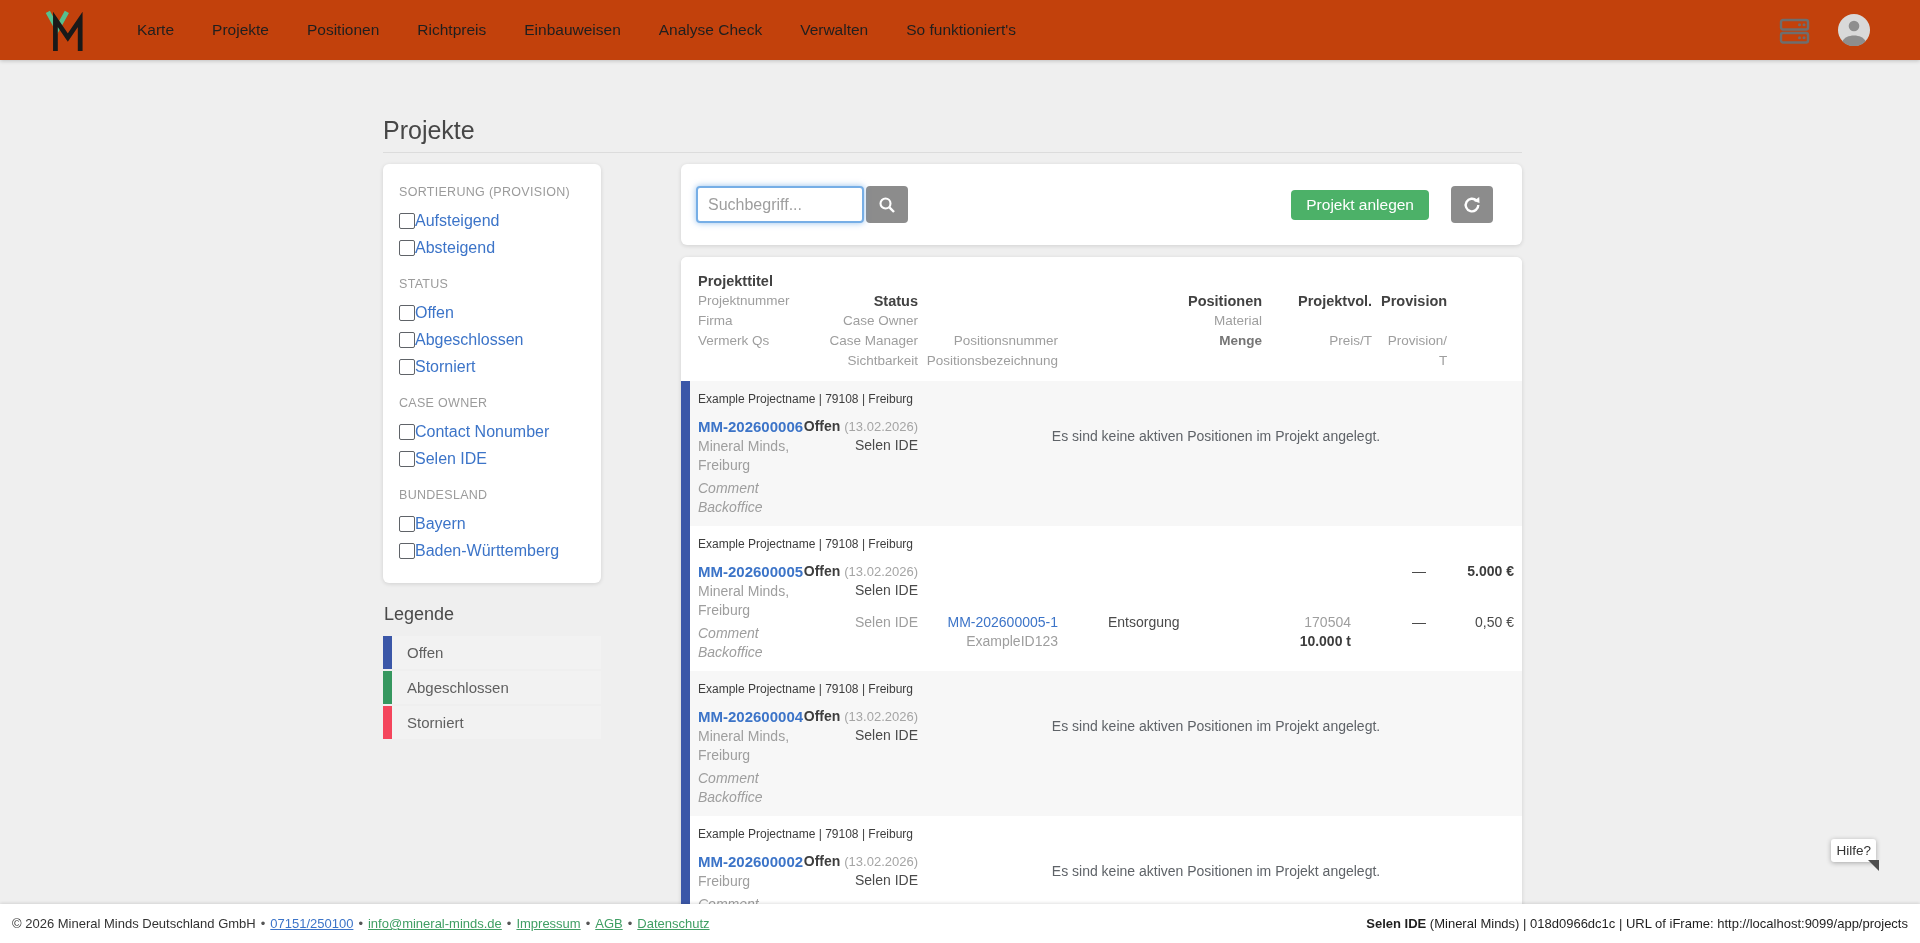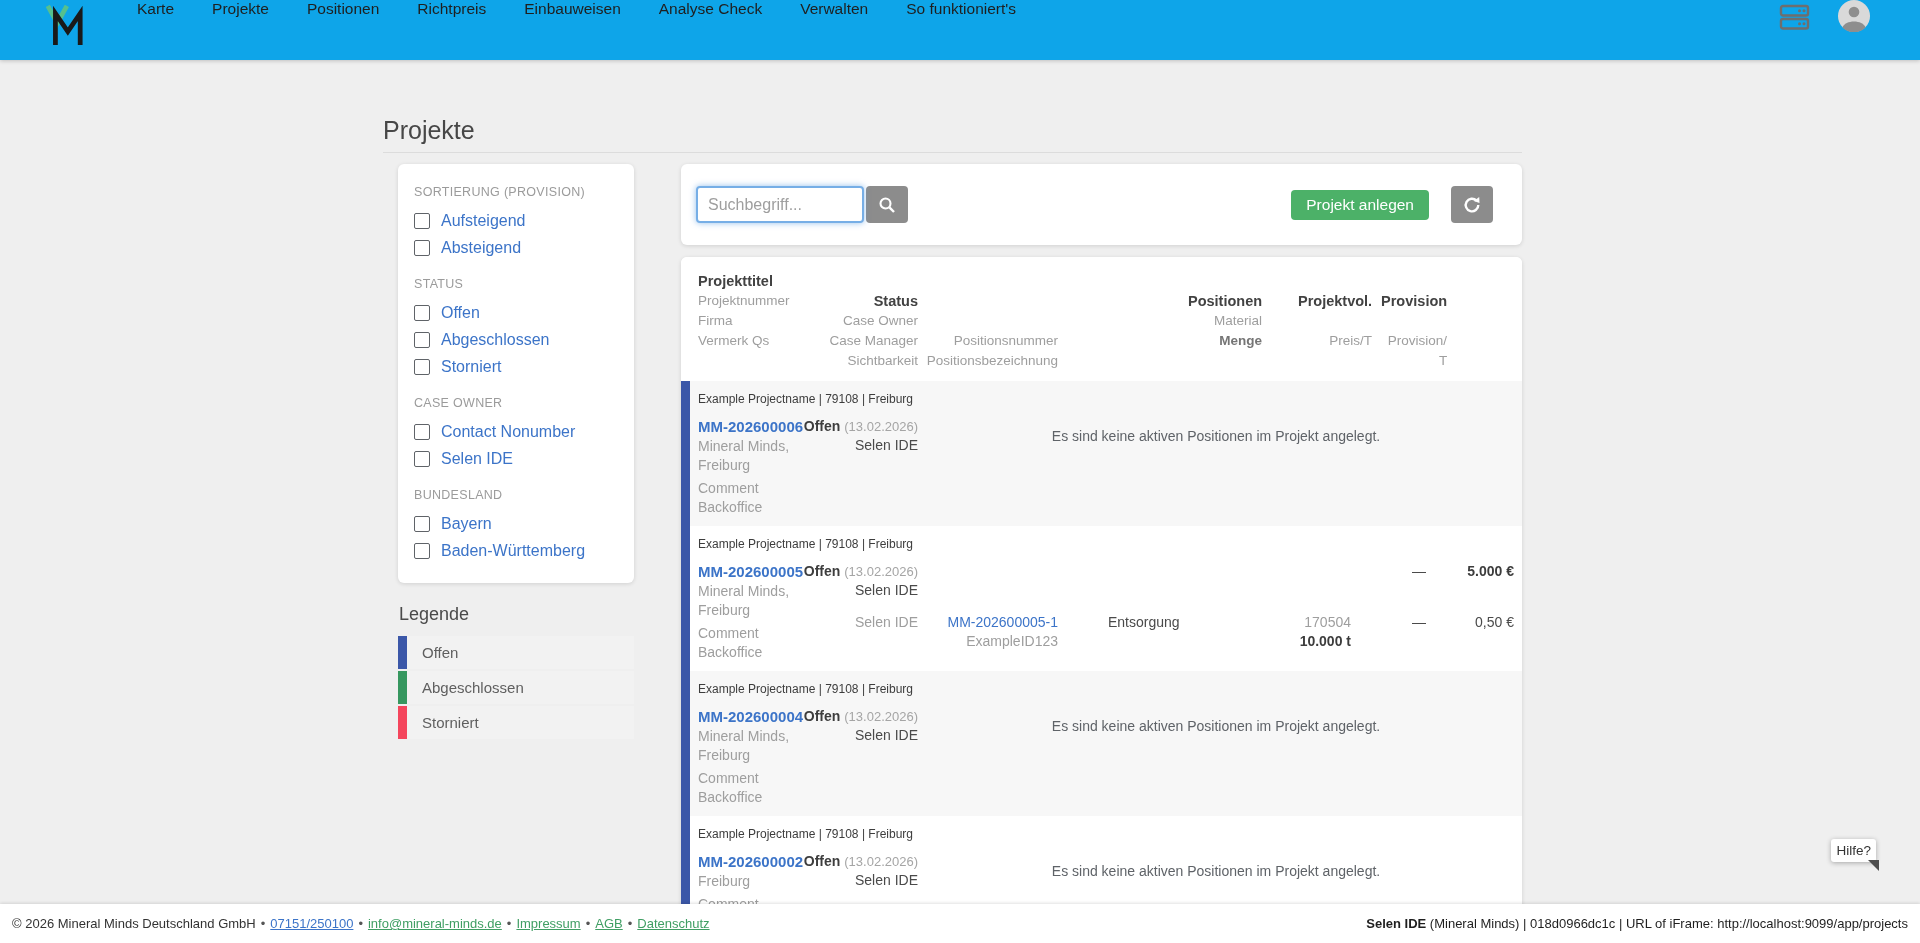--- a/index.html
+++ b/index.html
@@ -1,39 +1,39 @@
 <!DOCTYPE html>
 <html><head>
 <meta charset="utf-8">
 <style>
   html,body{margin:0;padding:0;}
   body{font-family:"Liberation Sans","DejaVu Sans",sans-serif;background:#efefef;}
   .page{position:relative;width:1920px;height:943px;overflow:hidden;background:#efefef;}
 
   
-  .navbar{position:absolute;top:0;left:0;width:100%;height:60px;background:#0ea5e9;
-    box-shadow:0 1px 4px rgba(0,0,0,.2);z-index:30;display:flex;align-items:flex-start;}
+  .navbar{position:absolute;top:0;left:0;width:100%;height:60px;background:#c2410c;
+    box-shadow:0 1px 4px rgba(0,0,0,.2);z-index:30;display:flex;align-items:center;}
   .logo{margin-left:44px;display:flex;align-items:center;}
   .nav-items{display:flex;gap:38px;margin-left:53px;}
   .nav-item{font-size:15.5px;font-weight:500;color:#1f1f1f;cursor:pointer;white-space:nowrap;}
   .nav-right{margin-left:auto;margin-right:50px;display:flex;align-items:center;gap:28px;}
   .icon-btn{background:none;border:none;padding:0;cursor:pointer;display:flex;align-items:center;}
 
   
   .page-title{position:absolute;left:383px;top:116px;margin:0;font-size:25px;font-weight:400;color:#474747;}
   .title-divider{position:absolute;left:383px;top:152px;width:1139px;height:1px;background:#dcdcdc;}
 
   
-  .sidebar{position:absolute;left:383px;top:164px;width:236px;margin-left:15px;}
+  .sidebar{position:absolute;left:383px;top:164px;width:218px;}
   .card{background:#fff;border-radius:6px;box-shadow:0 1px 4px rgba(0,0,0,.13);}
   .filter-card{padding:21px 16px 16px 16px;}
   .filter-section{margin-bottom:17px;}
   .filter-section:last-child{margin-bottom:4px;}
   .filter-label{font-size:12.5px;color:#9b9b9b;letter-spacing:.3px;margin-bottom:10px;}
-  .filter-option{display:flex;align-items:center;gap:11px;padding:3px 0;margin-bottom:3px;cursor:pointer;}
+  .filter-option{display:flex;align-items:center;gap:0;padding:3px 0;margin-bottom:3px;cursor:pointer;}
   .checkbox{width:14px;height:14px;flex:none;border:1.6px solid #5f6368;border-radius:2px;background:#fff;}
   .filter-option-label{font-size:16px;color:#3c74c8;}
   .legend-title{margin:21px 0 11px 1px;font-size:18px;font-weight:500;color:#4a4a4a;}
   .legend-row{display:flex;height:33px;margin-bottom:2px;}
   .legend-bar{width:9px;flex:none;}
   .legend-label-area{flex:1;background:#f2f2f2;display:flex;align-items:center;padding-left:15px;
     font-size:15px;color:#5f5f5f;}
 
   
   .main{position:absolute;left:681px;top:164px;width:841px;}
@@ -64,21 +64,21 @@
   .row-bar{width:9px;flex:none;background:#3b57a8;}
   .row-body{flex:1;padding:9px 8px 9px 8px;min-width:0;}
   .row-gray .row-body{background:#f7f7f7;}
   .row-white .row-body{background:#fff;}
   .row-title{font-size:12px;font-weight:400;color:#3d3d3d;line-height:18px;margin-bottom:9px;white-space:nowrap;}
   .row-grid{row-gap:0;}
   .row-grid.has-position{grid-template-rows:38px auto;row-gap:13px;}
   .ln19{line-height:19px;font-size:14px;white-space:nowrap;}
   .mm-link{color:#3c74c8;font-weight:700;font-size:15px;line-height:19px;text-decoration:none;display:inline-block;cursor:pointer;}
   .company{color:#9e9e9e;}
-  .note{color:#9e9e9e;}
+  .note{color:#9e9e9e;font-style:italic;}
   .note-first{margin-top:4px;}
   .g-c1{grid-column:1;grid-row:1 / span 2;}
   .g-c2{grid-column:2;grid-row:1;}
   .g-msg{grid-column:3 / -1;grid-row:1;align-self:center;text-align:center;font-size:14px;color:#5f6368;}
   .g-t7{grid-column:7;grid-row:1;}
   .g-t8{grid-column:8;grid-row:1;}
   .g-p2{grid-column:2;grid-row:2;}
   .g-p3{grid-column:3;grid-row:2;}
   .g-p4{grid-column:4;grid-row:2;}
   .g-p6{grid-column:6;grid-row:2;}

